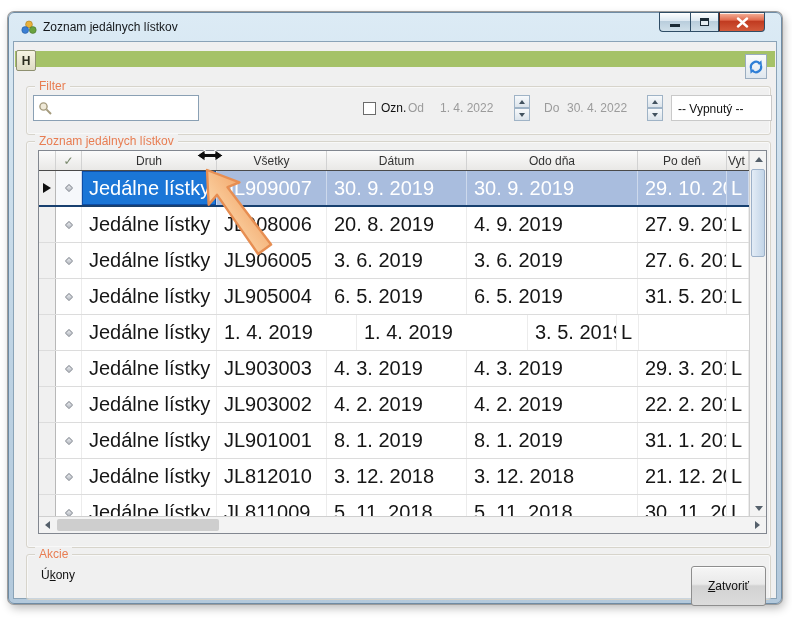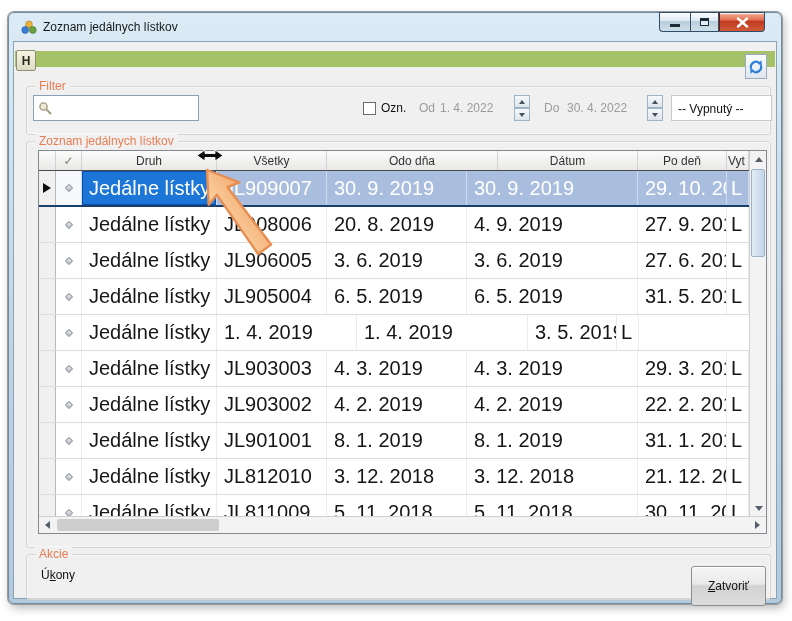--- a/index.html
+++ b/index.html
@@ -158,21 +158,21 @@
           <circle cx="5.5" cy="5.5" r="3.6" fill="#efe9d8" stroke="#a49a7c" stroke-width="1.4"></circle>
           <line x1="8.4" y1="8.4" x2="13" y2="13" stroke="#a49a7c" stroke-width="2"></line>
         </svg>
         <input value="" style="">
       </div>
 
 
       <div class="checkbox"></div>
       <div class="lbl dark" style="left:354px;">Ozn.</div>
 
-      <div class="lbl dim" style="left:392px;">Od</div>
+      <div class="lbl dim" style="left:381px;">Od</div>
       <div class="lbl dim" style="left:413px;">1. 4. 2022</div>
       <div class="spinner" style="left:487px;">
         <div class="spin up">
             <div class="tri-up-s"></div>
           </div>
         <div class="spin dn">
             <div class="tri-dn-s"></div>
           </div>
       </div>
 
@@ -195,22 +195,22 @@
     <div class="groupbox gb-list">
       <div class="legend">Zoznam jedálnych lístkov</div>
 
       <div class="grid">
         <div class="grid-main">
           <div class="gridheader">
               <div class="hcell c0" style="width: 17px;"></div>
               <div class="hcell c1" style="width: 26px;">✓</div>
               <div class="hcell c2" style="width: 135px;">Druh</div>
               <div class="hcell c3" style="width: 110px;">Všetky</div>
+              <div class="hcell c4" style="width: 140px;">Dátum</div>
               <div class="hcell c5" style="width: 171px;">Odo dňa</div>
-              <div class="hcell c4" style="width: 140px;">Dátum</div>
               <div class="hcell c6" style="width: 89px;">Po deň</div>
               <div class="hcell c7" style="width: 22px; text-align: right;">Vyt</div>
             </div>
           <div class="gridbody">
               <div class="grow selected">
                 <div class="gcell marker" style="width: 17px;">
                   <span class="sel-arrow"></span>
                 </div>
                 <div class="gcell check" style="width: 26px;">
                   <span class="bullet"></span>

